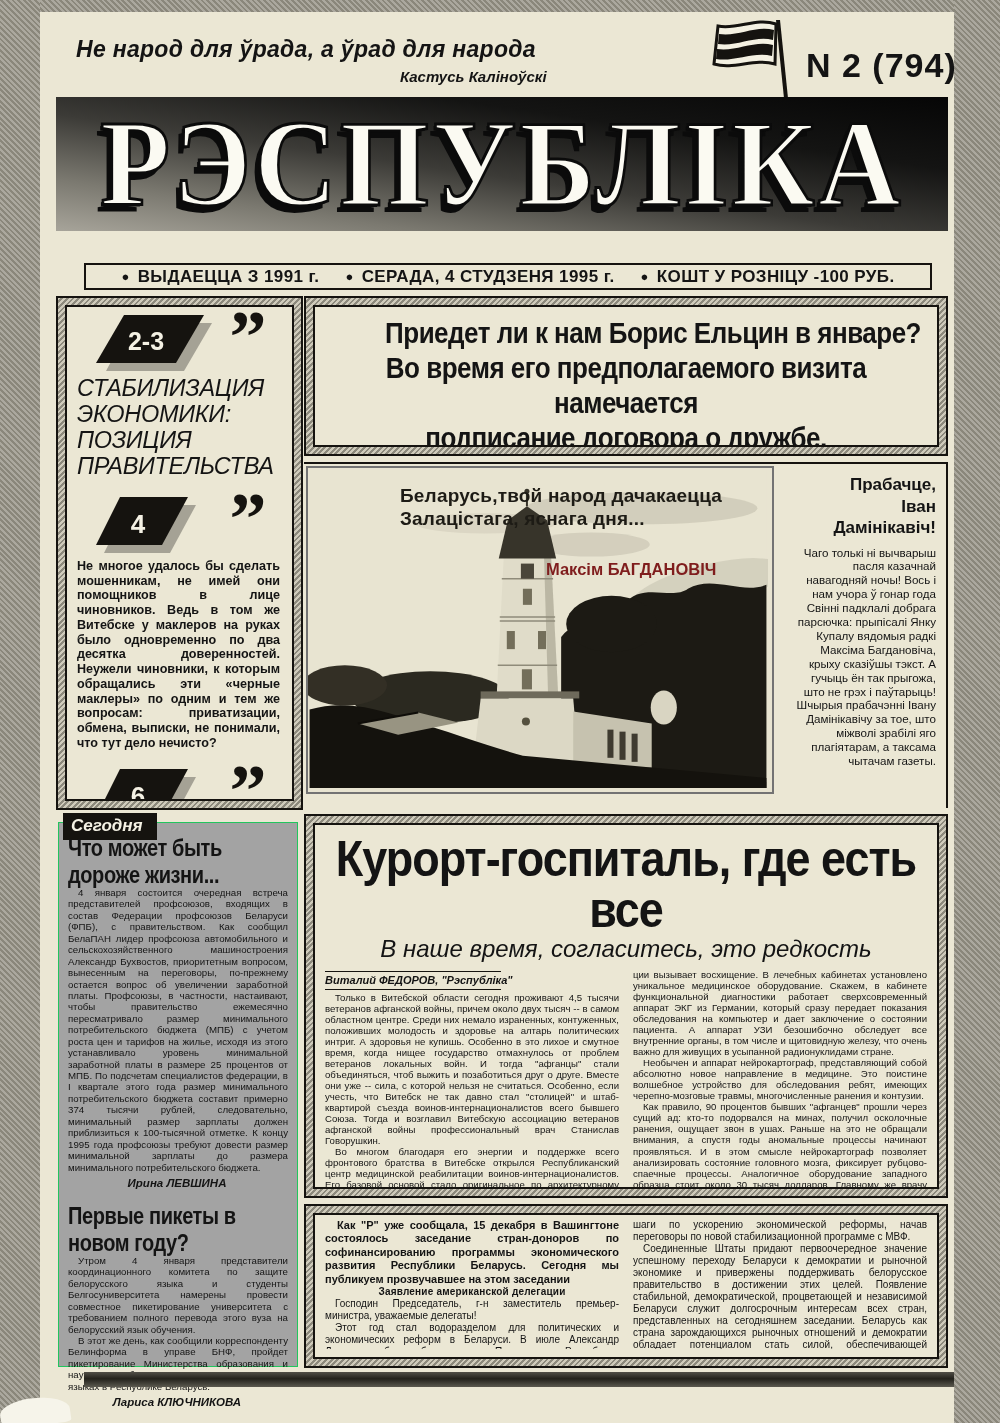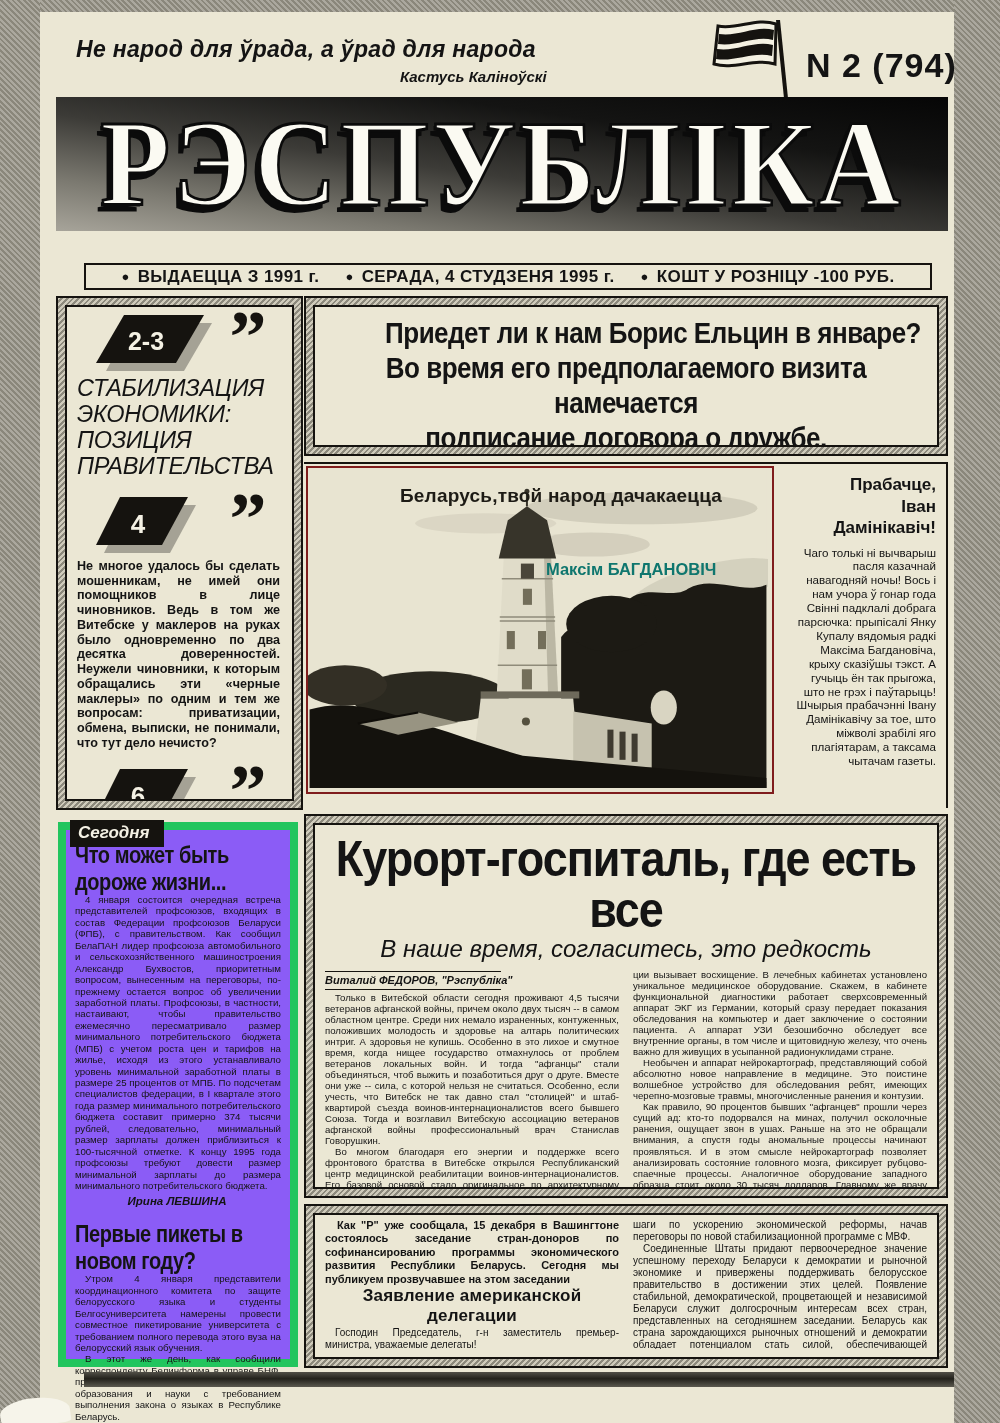--- a/index.html
+++ b/index.html
@@ -52,59 +52,59 @@
   .hbox>.inner{background:#ebe7d4;border:2px solid #15130f;height:100%;box-sizing:border-box;overflow:hidden;position:relative;}
 
   
   .teaser-box{left:56px;top:296px;width:247px;height:514px;}
   .teaser{padding:6px 10px 0 8px;}
   .t-head{display:flex;align-items:flex-start;gap:16px;height:56px;justify-content:center;}
   .quote{font-family:"Liberation Serif","DejaVu Serif",serif;font-weight:bold;font-size:74px;line-height:48px;letter-spacing:-5px;color:#15130f;}
   .t-title{font-style:italic;font-size:23.5px;line-height:26px;margin:6px 0 10px 2px;letter-spacing:-0.3px;}
   .t-body{font-weight:bold;font-size:12.6px;line-height:1.17;text-align:justify;margin:8px 2px 10px 2px;}
 
-  .today-box{left:58px;top:822px;width:240px;height:545px;border:8px solid #22c55e;background:#8b5cf6;box-sizing:border-box;padding:10px 9px 0 9px;}
+  .today-box{left:58px;top:822px;width:240px;height:545px;border:1px solid #22c55e;background:#a3a3a3;box-sizing:border-box;padding:10px 9px 0 9px;}
   .today-label{position:absolute;left:4px;top:-10px;background:#15130f;color:#f4f1e4;
     font-size:17px;font-weight:bold;font-style:italic;padding:3px 14px 4px 8px;}
   .n-title{font-weight:bold;font-size:20px;line-height:23px;letter-spacing:-0.4px;transform:scaleY(1.18);transform-origin:left top;margin:2px 0 4px 0;}
   .n-title.mt{margin-top:14px;}
   .n-body{font-size:9.7px;line-height:1.18;text-align:justify;margin:6px 0 0 0;}
   .n-body p{margin:0;text-indent:10px;}
   .n-byline{font-size:11.5px;font-weight:bold;font-style:italic;text-align:center;margin:4px 2px 0 0;}
 
   
   .lead-box{left:304px;top:296px;width:644px;height:160px;}
   .lead{padding:8px 10px 0 10px;font-weight:bold;font-size:26px;line-height:31px;letter-spacing:-0.5px;transform:scaleY(1.13);transform-origin:center top;}
   .lead .l1{text-align:right;padding-right:6px;}
   .lead .lc{text-align:center;}
 
   .photo-sec{left:304px;top:462px;width:644px;height:346px;border-top:2px solid #15130f;border-right:2px solid #15130f;box-sizing:border-box;display:flex;}
-  .photo-box{width:464px;height:324px;border:2px solid #7f1d1d;margin:2px 10px 0 2px;position:relative;background:#e8e4d1;overflow:hidden;}
+  .photo-box{width:464px;height:324px;border:2px solid #737373;margin:2px 10px 0 2px;position:relative;background:#e8e4d1;overflow:hidden;}
   .cap1{left:92px;top:16px;font-weight:bold;font-size:19px;line-height:23px;color:#1d1b15;letter-spacing:.2px;}
-  .cap-author{left:238px;top:92px;font-weight:bold;font-size:16.5px;color:#0f766e;}
+  .cap-author{left:238px;top:92px;font-weight:bold;font-size:16.5px;color:#7f1d1d;}
   .apology{flex:1;padding:10px 10px 0 8px;text-align:right;}
   .apology .a-title{font-weight:bold;font-size:17px;line-height:21.5px;margin-bottom:7px;}
   .apology .a-title span{display:block;}
   .a-body{font-size:11.6px;line-height:1.2;}
 
   .kurort-box{left:304px;top:814px;width:644px;height:384px;}
   .k-head{font-weight:bold;font-size:45px;letter-spacing:-1px;text-align:center;line-height:46px;transform:scaleY(1.12);transform-origin:center top;margin-top:8px;}
   .k-sub{font-style:italic;font-size:24px;text-align:center;margin:10px 0 6px 0;}
   .k-cols{display:flex;gap:14px;padding:0 10px;height:244px;overflow:hidden;}
   .k-col{flex:1;font-size:9.6px;line-height:1.15;text-align:justify;}
   .k-col p{margin:0;text-indent:10px;}
   .byline-rule{border-top:1.5px solid #15130f;width:60%;margin:2px 0;}
   .k-byline{font-weight:bold;font-style:italic;font-size:11px;margin:2px 0;text-indent:0 !important;}
 
   .stmt-box{left:304px;top:1204px;width:644px;height:164px;}
   .s-cols{display:flex;gap:14px;padding:4px 10px 0 10px;height:130px;overflow:hidden;}
   .s-col{flex:1;font-size:10px;line-height:1.2;text-align:justify;}
   .s-col p{margin:0;text-indent:10px;}
   .s-intro{font-weight:bold;font-size:11px;line-height:1.22;text-indent:12px !important;}
-  .s-head{font-weight:bold;font-size:17px;text-align:center;margin:3px 0 2px 0;text-indent:0 !important;letter-spacing:.2px;}
+  .s-head{font-weight:bold;font-size:10px;text-align:center;margin:3px 0 2px 0;text-indent:0 !important;letter-spacing:.2px;}
 
   .shadow-band{left:84px;top:1372px;width:870px;height:15px;background:linear-gradient(180deg,#514f47,#23221c 45%,#5b594f);}
 </style>
 </head>
 <body>
 
 <div class="abs edge edge-top"></div>
 <div class="abs edge edge-left"></div>
 <div class="abs edge edge-right"></div>
 <div class="abs torn"></div>
@@ -237,20 +237,21 @@
       <rect x="308" y="262" width="6" height="28" fill="#3f3b30"></rect>
       <rect x="320" y="264" width="6" height="28" fill="#3f3b30"></rect>
       <circle cx="215" cy="252" r="4" fill="#55513f"></circle>
       <polygon points="160,298 454,312 454,318 160,318" fill="#55524690"></polygon>
       <path d="M0,318 L0,240 C30,231 62,237 96,249 C140,263 180,277 212,286 L454,308 L454,318 Z" fill="#14120d"></path>
       <polygon points="48,254 108,243 148,253 88,265" fill="#989482"></polygon>
       <line x1="48" y1="254" x2="108" y2="243" stroke="#0f0d09" stroke-width="2"></line>
     </svg>
     <div class="abs cap1">
       <div>Беларусь,твой народ дачакаецца</div>
+      <div>Залацістага, яснага дня...</div>
     </div>
     <div class="abs cap-author">Максім БАГДАНОВІЧ</div>
   </div>
   <div class="apology">
     <div class="a-title">
       <span>Прабачце,</span>
       <span>Іван</span>
       <span>Дамінікавіч!</span>
     </div>
     <div class="a-body">Чаго толькі ні вычварыш пасля казачнай навагодняй ночы! Вось і нам учора ў гонар года Свінні падклалі добрага парсючка: прыпісалі Янку Купалу вядомыя радкі Максіма Багдановіча, крыху сказіўшы тэкст. А гучыць ён так прыгожа, што не грэх і паўтарыць! Шчырыя прабачэнні Івану Дамінікавічу за тое, што міжволі зрабілі яго плагіятарам, а таксама чытачам газеты.</div>

